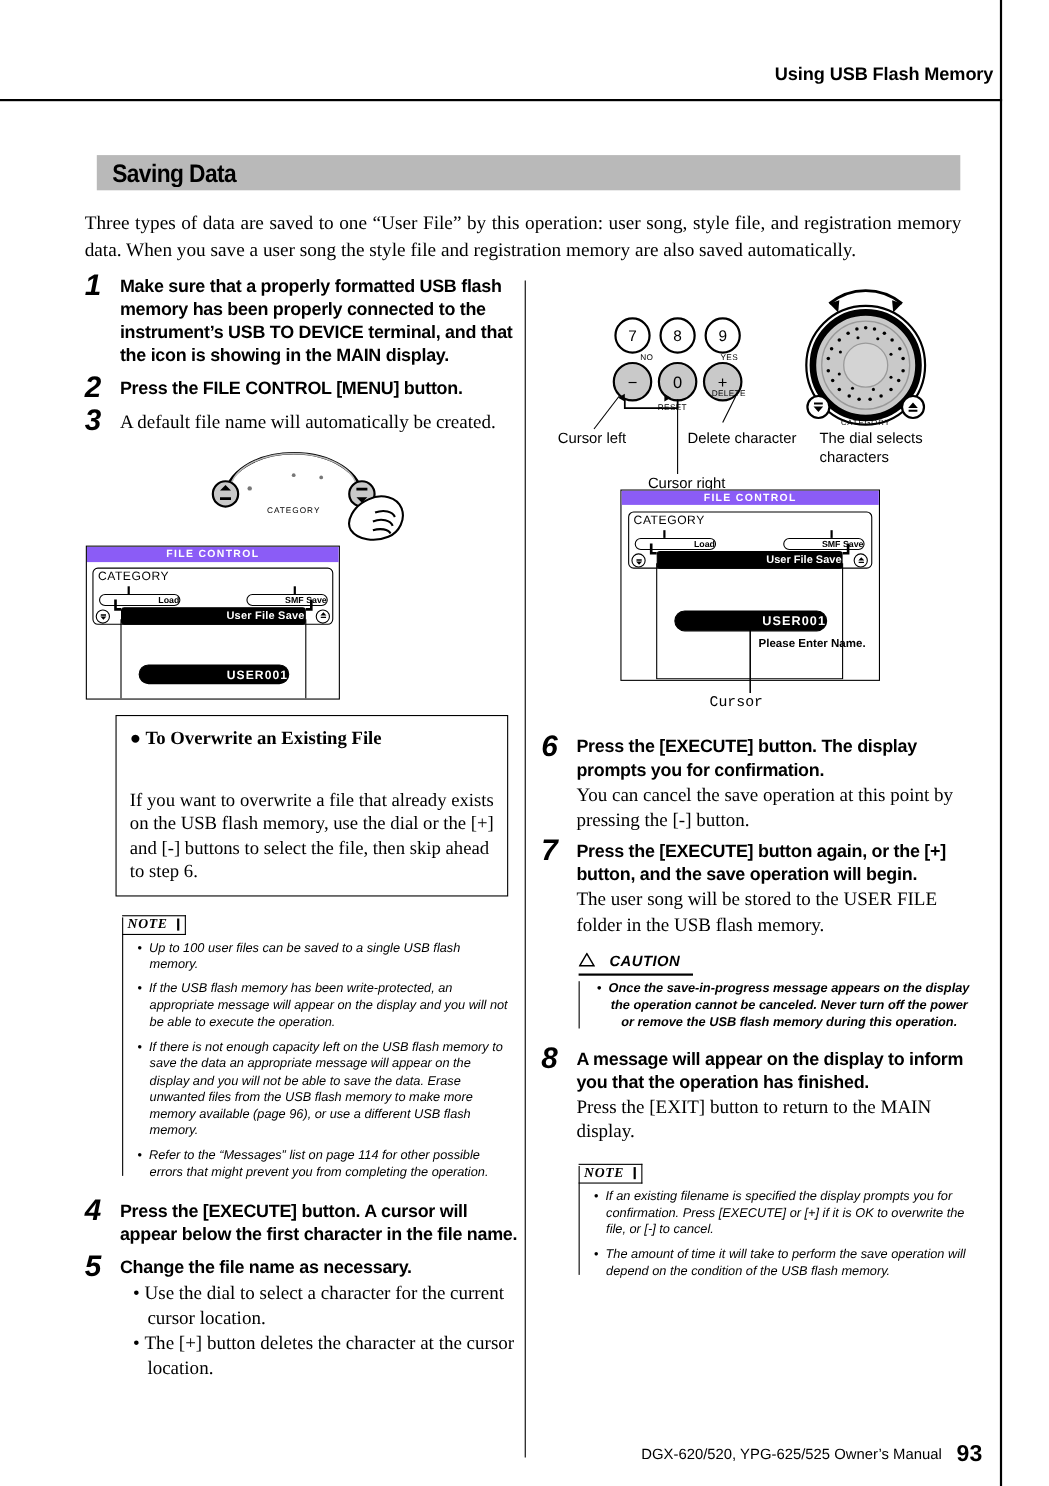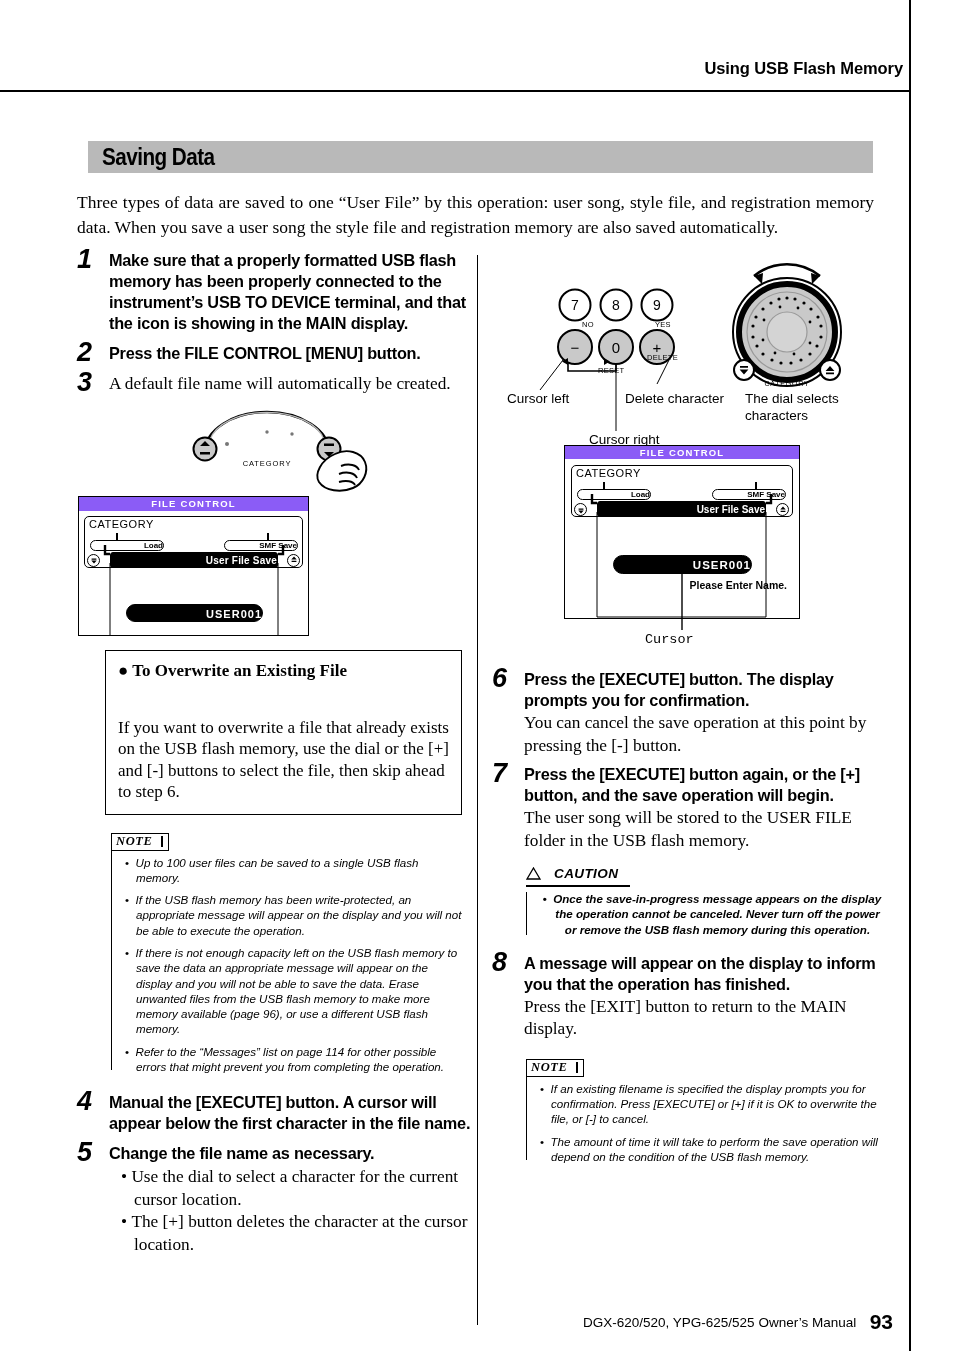--- a/index.html
+++ b/index.html
@@ -266,21 +266,21 @@
     <ul class="note-list">
       <li>Up to 100 user files can be saved to a single USB flash memory.</li>
       <li>If the USB flash memory has been write-protected, an appropriate message will appear on the display and you will not be able to execute the operation.</li>
       <li>If there is not enough capacity left on the USB flash memory to save the data an appropriate message will appear on the display and you will not be able to save the data. Erase unwanted files from the USB flash memory to make more memory available (page 96), or use a different USB flash memory.</li>
       <li>Refer to the “Messages” list on page 114 for other possible errors that might prevent you from completing the operation.</li>
     </ul>
   </div>
 
   <div class="step" style="margin-top:18px;">
     <div class="step-num">4</div>
-    <div class="step-head">Manual the [EXECUTE] button. A cursor will appear below the first character in the file name.</div>
+    <div class="step-head">Press the [EXECUTE] button. A cursor will appear below the first character in the file name.</div>
   </div>
 
   <div class="step" style="margin-top:9px;">
     <div class="step-num">5</div>
     <div class="step-head">Change the file name as necessary.</div>
     <ul class="step-bullets">
       <li>Use the dial to select a character for the current cursor location.</li>
       <li>The [+] button deletes the character at the cursor location.</li>
     </ul>
   </div>

